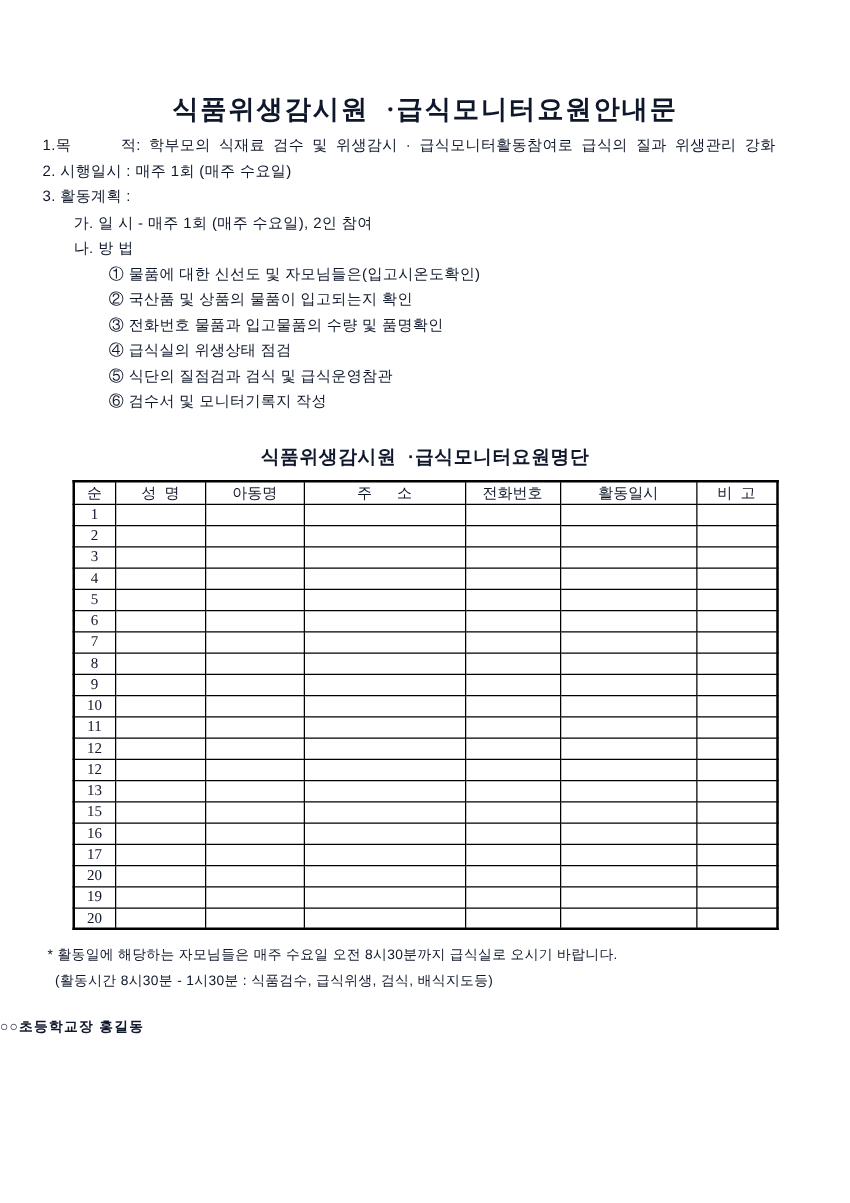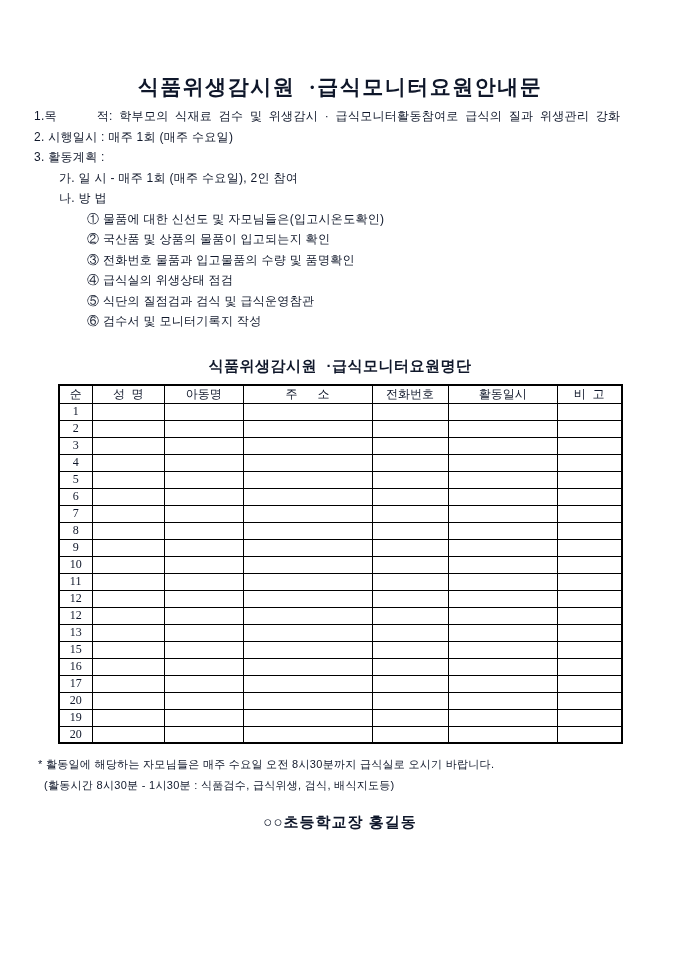--- a/index.html
+++ b/index.html
@@ -72,22 +72,22 @@
   .footer-notes {
     margin: 10px 38px 0 38px;
     font-size: 11px;
     line-height: 21px;
     letter-spacing: 0.3px;
   }
   .footer-notes p { margin: 0; white-space: pre-wrap; }
   .note-line2 { padding-left: 6px; }
   .signature {
     margin: 15px 0 0 0;
-    text-align: center;
-    font-size: 15px;
+    text-align: left;
+    font-size: 11px;
     font-weight: bold;
     letter-spacing: 1px;
     line-height: 22px;
   }
 </style>
 </head>
 <body>
 
 <div class="page">
 

